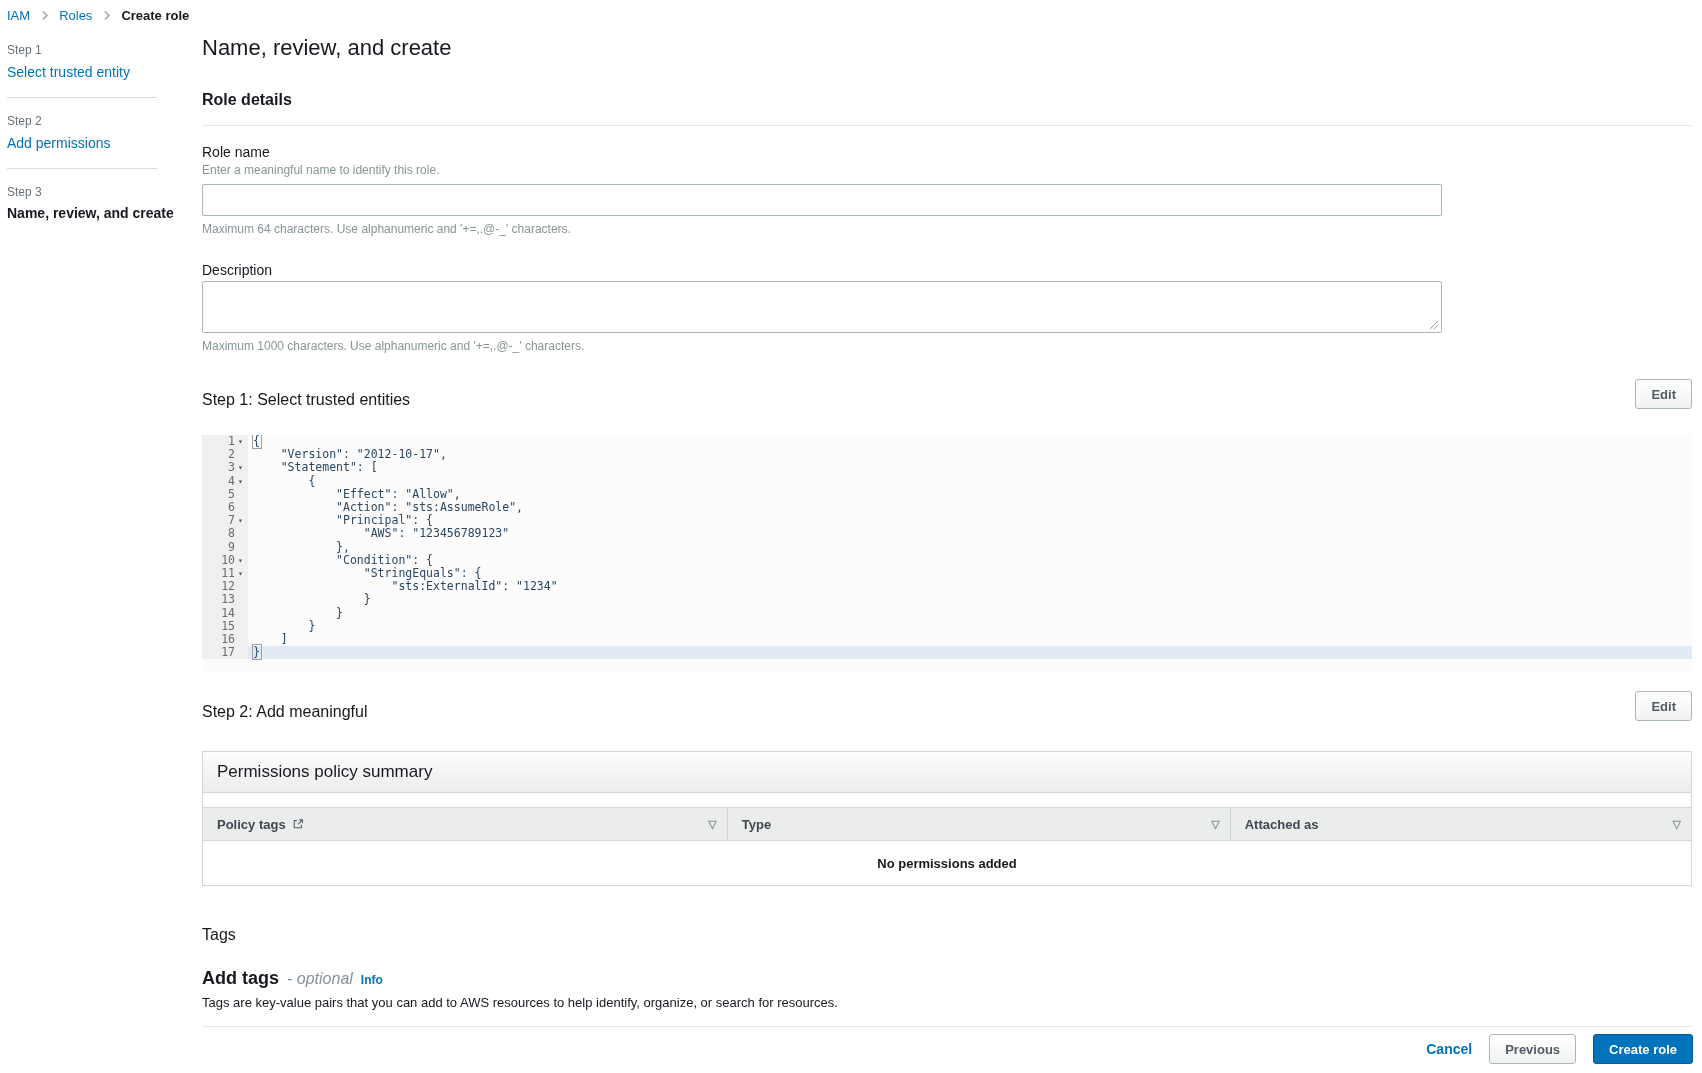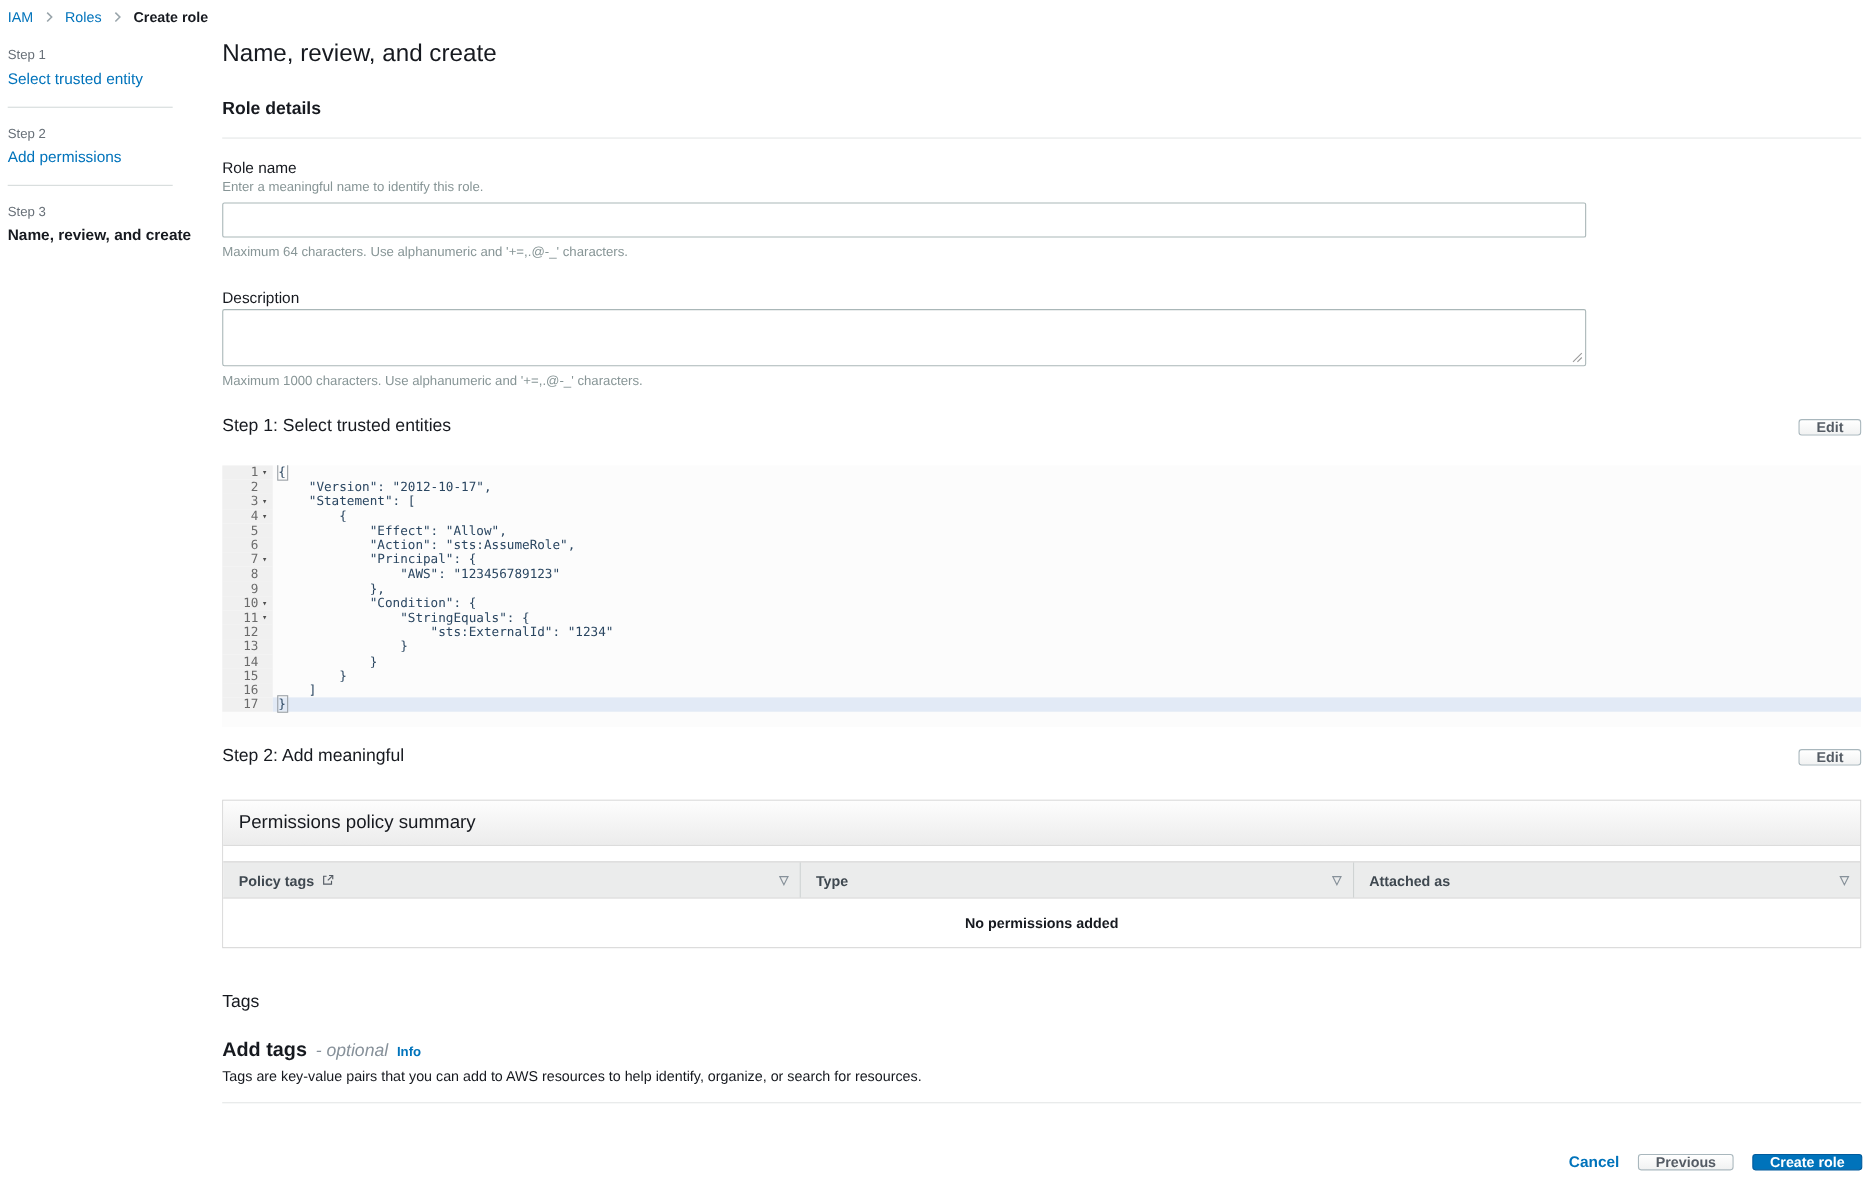--- a/index.html
+++ b/index.html
@@ -31,24 +31,24 @@
 
   .field { margin-bottom:26px; }
   .field-label { font-size:14px; color:#16191f; margin-bottom:3px; }
   .field-help { font-size:12px; color:#879596; margin-bottom:7px; }
   .field-constraint { font-size:12px; color:#879596; margin-top:6px; }
   .text-input { width:1240px; height:32px; border:1px solid #aab7b8; border-radius:2px; padding:0 8px; font-size:14px; font-family:inherit; color:#16191f; background:#fff; }
   .ta-wrap { position:relative; width:1240px; }
   .textarea { width:1240px; height:52px; border:1px solid #aab7b8; border-radius:2px; padding:6px 8px; font-size:14px; font-family:inherit; color:#16191f; resize:none; display:block; background:#fff; }
   .resize-grip { position:absolute; right:3px; bottom:3px; pointer-events:none; }
 
-  .section-row { display:flex; align-items:center; justify-content:space-between; margin-top:18px; }
+  .section-row { display:flex; align-items:flex-end; justify-content:space-between; margin-top:18px; }
   .step-heading { font-size:16px; font-weight:400; color:#16191f; }
 
-  .btn { display:inline-flex; align-items:center; justify-content:center; height:15px; padding:0 15px; font-size:13px; font-weight:700; color:#545b64; background:linear-gradient(#ffffff,#f1f2f2); border:1px solid #a9b7bd; border-radius:3px; cursor:pointer; font-family:inherit; }
+  .btn { display:inline-flex; align-items:center; justify-content:center; height:30px; padding:0 15px; font-size:13px; font-weight:700; color:#545b64; background:linear-gradient(#ffffff,#f1f2f2); border:1px solid #a9b7bd; border-radius:3px; cursor:pointer; font-family:inherit; }
   .btn-primary { background:#0073bb; border-color:#015b9d; color:#fff; }
 
   
   .editor { margin-top:26px; background:#fcfcfc; font-family:"DejaVu Sans Mono","Liberation Mono",monospace; font-size:11.5px; line-height:13.2px; height:238px; overflow:hidden; cursor:text; }
   .ed-row { display:flex; }
   .ed-gutter { flex:0 0 46px; background:#f0f0f0; color:#6b6b6b; display:flex; justify-content:flex-end; align-items:center; padding-right:3px; gap:1px; user-select:none; }
   .ed-fold { font-size:8px; color:#4d4d4d; width:9px; text-align:center; cursor:pointer; }
   .ed-nofold { width:9px; }
   .ed-code { flex:1; white-space:pre; color:#2a4661; padding-left:5px; }
   .ed-row.active .ed-code { background:#e2eaf6; }

